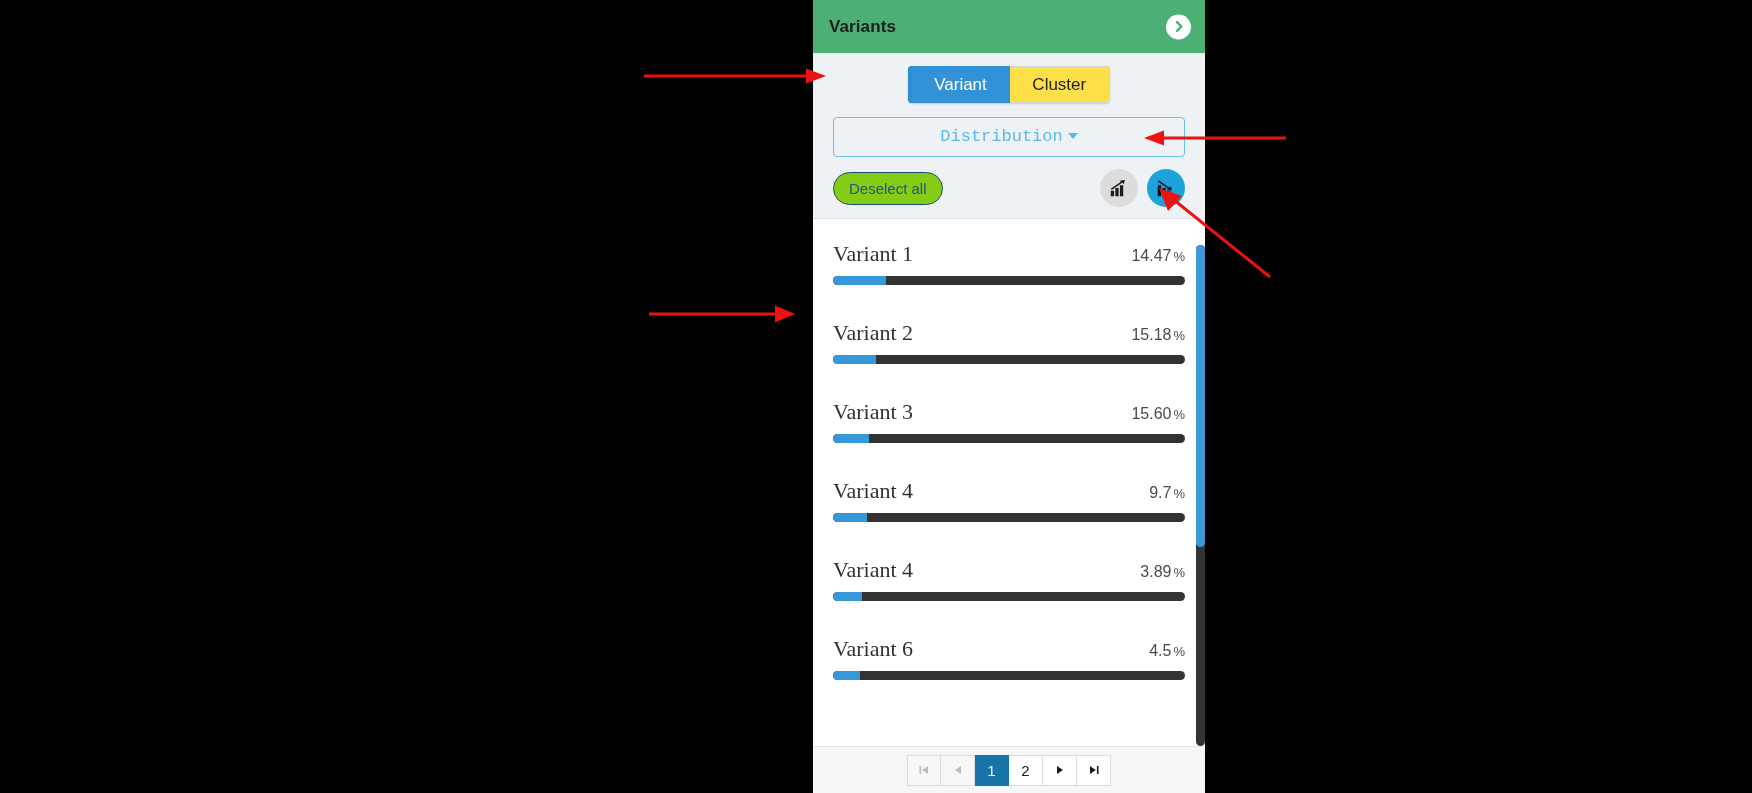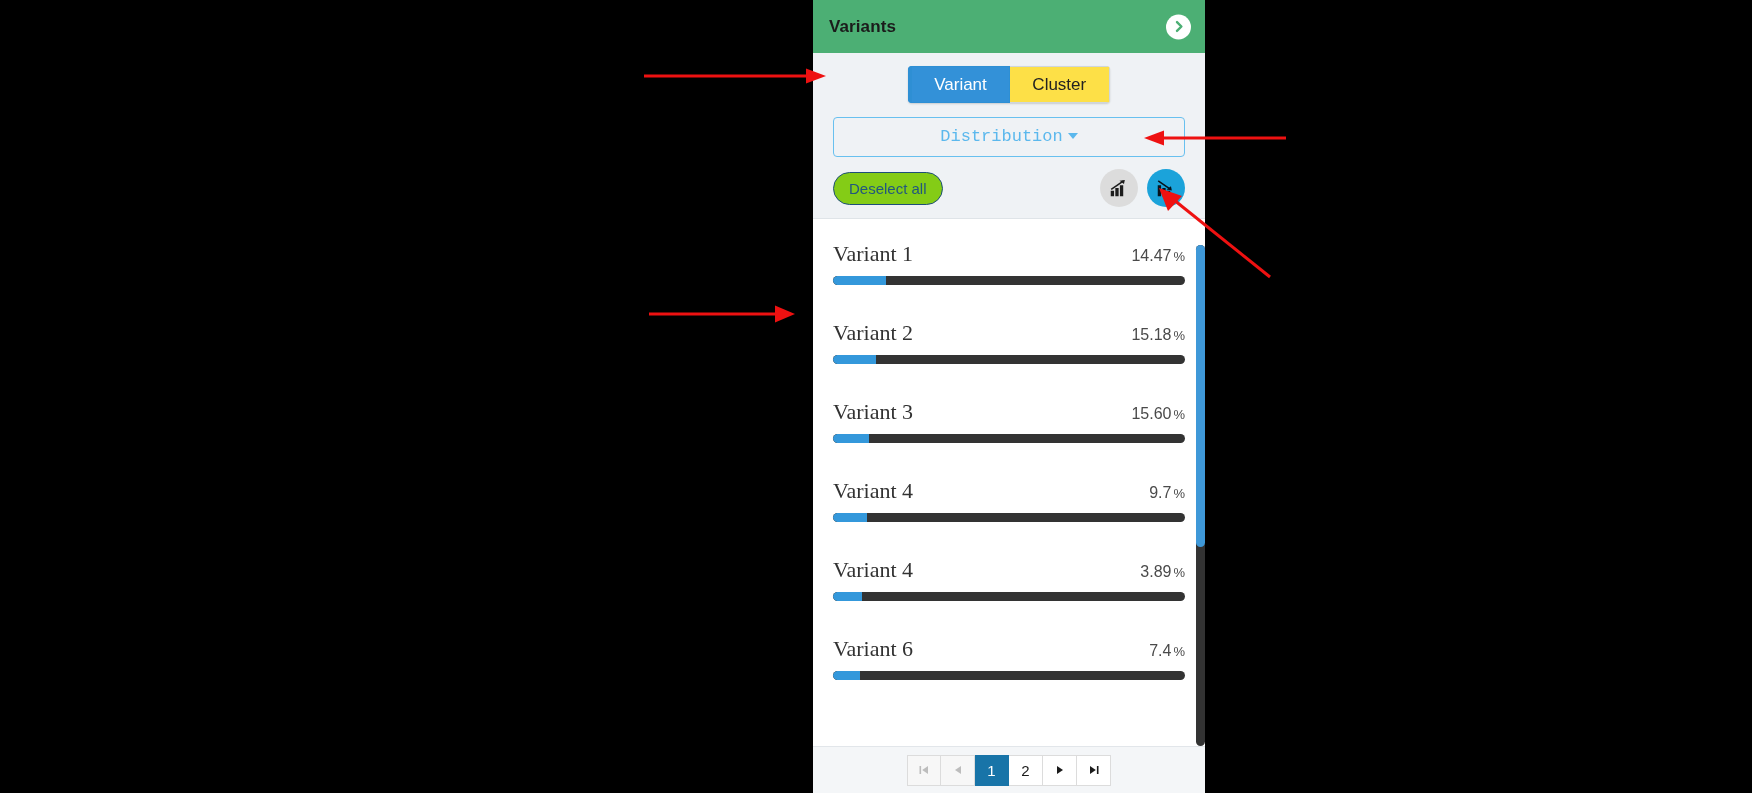--- a/index.html
+++ b/index.html
@@ -223,21 +223,21 @@
             <span class="v-pct"><span>3.89</span><span class="unit">%</span></span>
           </div>
           <div class="bar-track">
             <div class="bar-fill" style="width: 8.1%;"></div>
           </div>
         </div>
 
         <div class="v-row">
           <div class="v-top">
             <span class="v-name">Variant 6</span>
-            <span class="v-pct"><span>7.4</span><span class="unit">%</span></span>
+            <span class="v-pct"><span>4.5</span><span class="unit">%</span></span>
           </div>
           <div class="bar-track">
             <div class="bar-fill" style="width: 7.7%;"></div>
           </div>
         </div>
 
       </div>
 
       <div class="sbar">
         <div class="sbar-track"></div>

